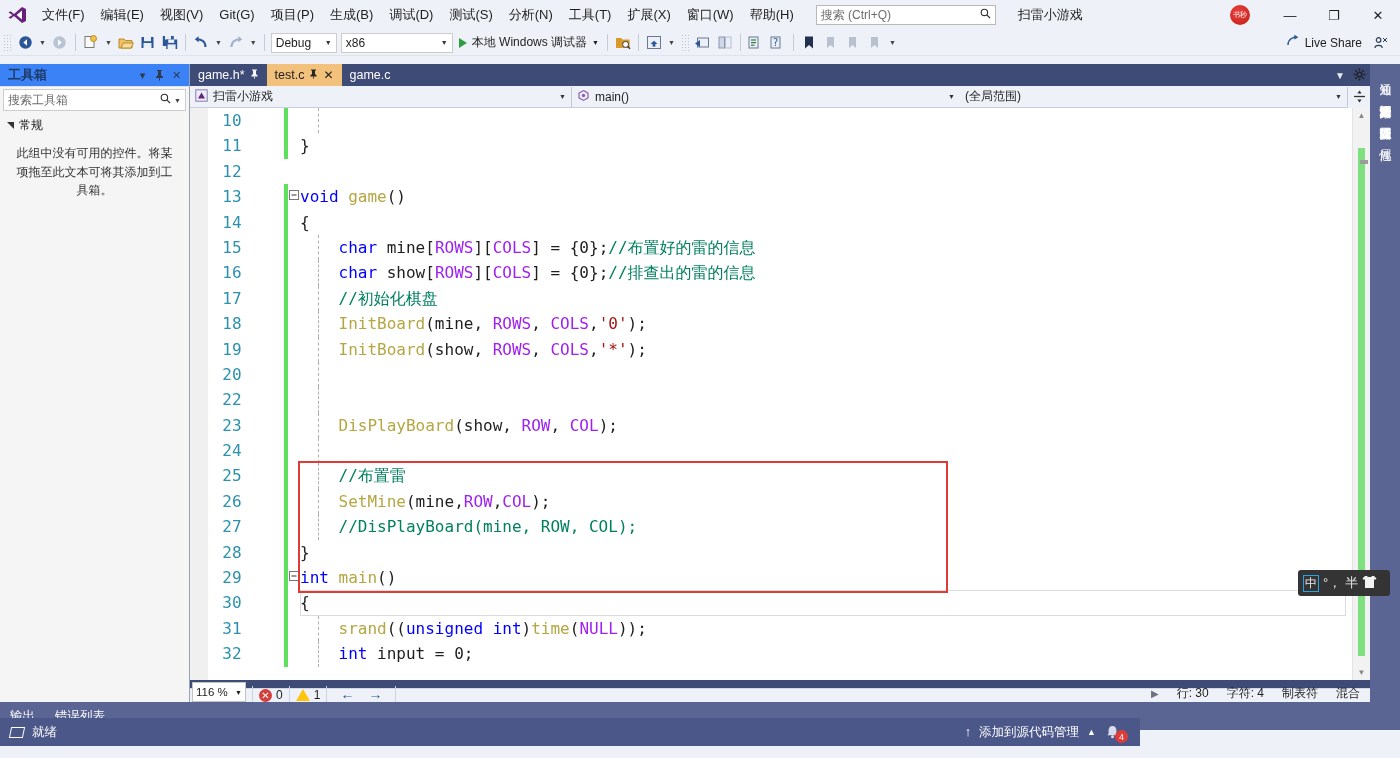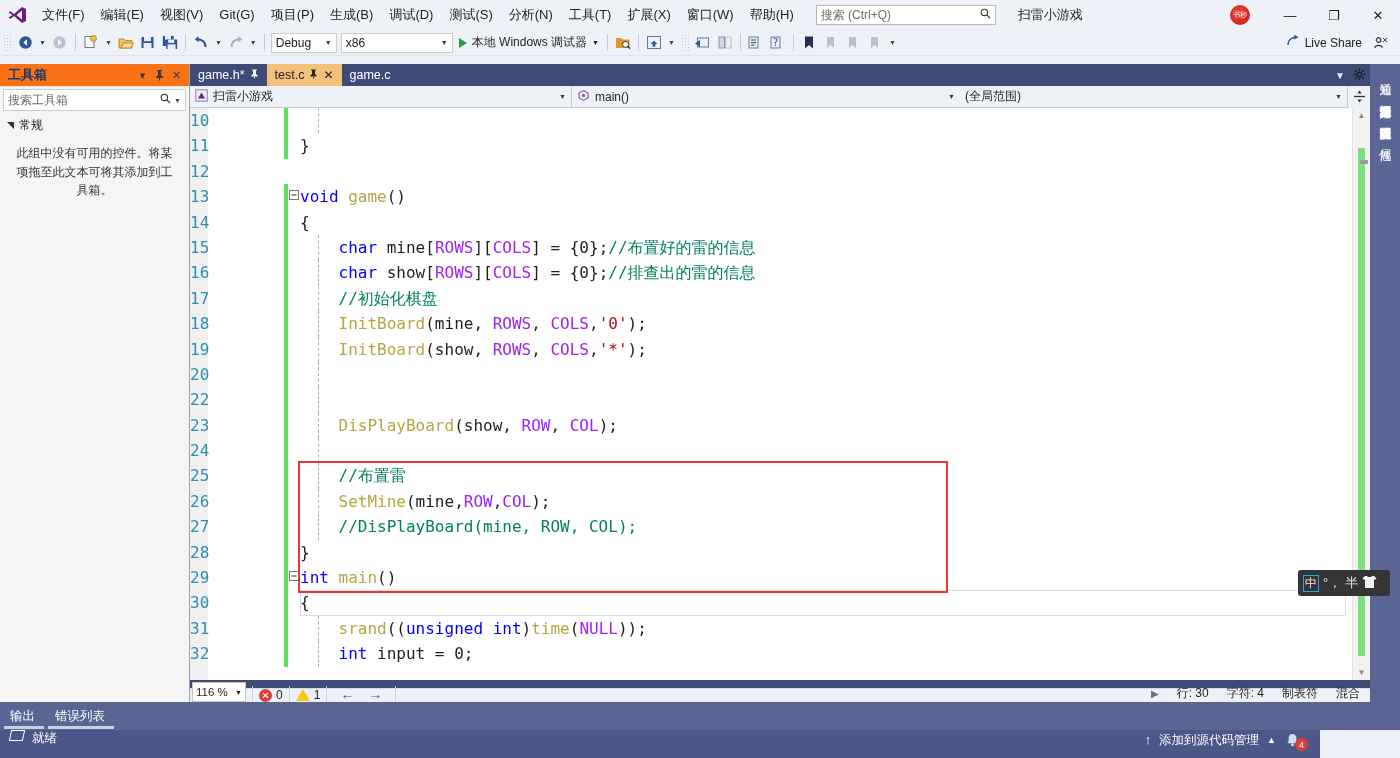--- a/index.html
+++ b/index.html
@@ -91,21 +91,21 @@
     margin-left: auto; display: flex; align-items: center; gap: 5px;
     font-size: 12px; color: #1e1e1e; padding-right: 8px;
   }
 
   
   .toolbox {
     position: absolute; left: 0; top: 64px; width: 190px; height: 638px;
     background: #f5f5f5; border-right: 1px solid #9aa3b5;
   }
   .tbx-header {
-    height: 23px; background: #f97316; display: flex; align-items: center;
+    height: 23px; background: #3b82f6; display: flex; align-items: center;
     padding: 0 4px 0 8px; border-bottom: 1px solid #dfe3ec;
   }
   .tbx-title { font-size: 13px; font-weight: bold; color: #1e3a66; flex: 1; }
   .tbx-ico { width: 17px; height: 17px; display: flex; align-items: center; justify-content: center;
              color: #2d3a52; font-size: 11px; }
   .tbx-search {
     height: 22px; margin: 2px 3px; background: #fff; border: 1px solid #ccc;
     display: flex; align-items: center; padding: 0 4px;
   }
   .tbx-search .ph { flex: 1; font-size: 12px; color: #6d6d6d; }
@@ -169,21 +169,21 @@
   .gutter-bg {
     position: absolute; left: 0; top: 0; width: 18px; height: 100%;
     background: #f0f0f0;
   }
   .codeline {
     position: relative; height: 25.4px; line-height: 25.4px;
     font-family: "DejaVu Sans Mono", "Liberation Mono", monospace;
     font-size: 16px; white-space: pre;
   }
   .lnum {
-    position: absolute; left: 0; width: 84px; text-align: left;
+    position: absolute; left: 0; width: 84px; text-align: center;
     color: #2b91af; font-family: "DejaVu Sans Mono", monospace; font-size: 16px;
   }
   .fold {
     position: absolute; left: 98px; width: 12px; text-align: center;
     font-size: 11px; color: #666; font-family: "Liberation Sans", sans-serif;
   }
   .changebar {
     position: absolute; left: 94px; width: 4px; top: 0; height: 25.4px;
     background: #5ee05e;
   }
@@ -270,22 +270,22 @@
   .bd-tab {
     font-size: 12.5px; color: #fff; padding: 0 10px; height: 28px;
     display: flex; align-items: center;
   }
   .bd-underline {
     position: absolute; bottom: 1px; height: 3px; background: #c9cfe6;
   }
 
   
   .statusbar {
-    position: absolute; left: 0; bottom: 0; width: 1320px; height: 28px;
-    background: #4c5789; display: flex; align-items: flex-start;
+    position: absolute; left: 0; bottom: 12px; width: 1140px; height: 28px;
+    background: #4c5789; display: flex; align-items: center;
     color: #fff; font-size: 12.5px;
   }
   .sb-flag {
     width: 14px; height: 11px; border: 1.6px solid #fff; margin: 0 8px 0 10px;
     transform: skewX(-12deg);
   }
   .sb-right { margin-left: auto; display: flex; align-items: center; gap: 8px; padding-right: 12px; }
   .bell-wrap { position: relative; width: 24px; height: 20px; }
   .bell-badge {
     position: absolute; right: 0; bottom: -1px;

